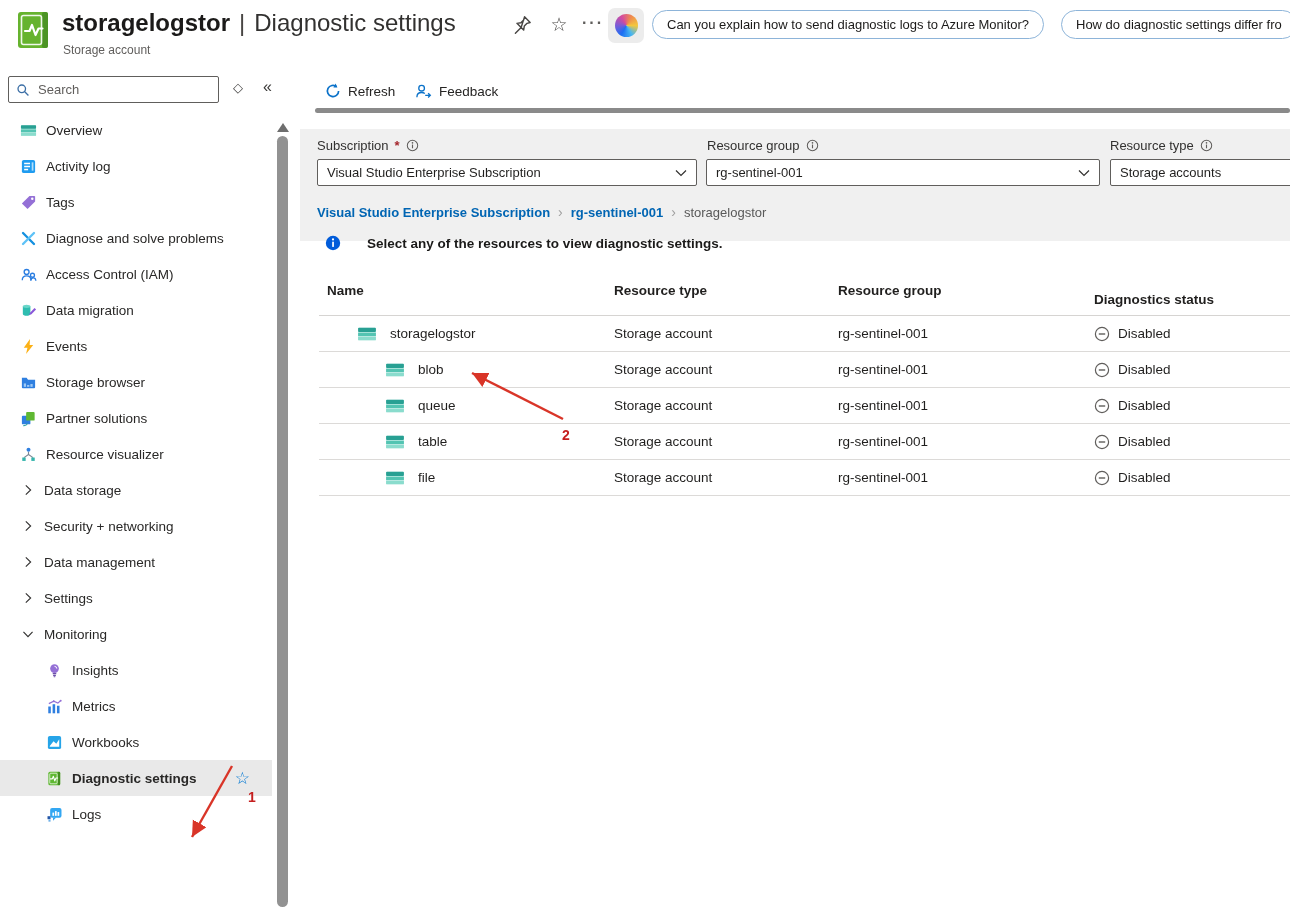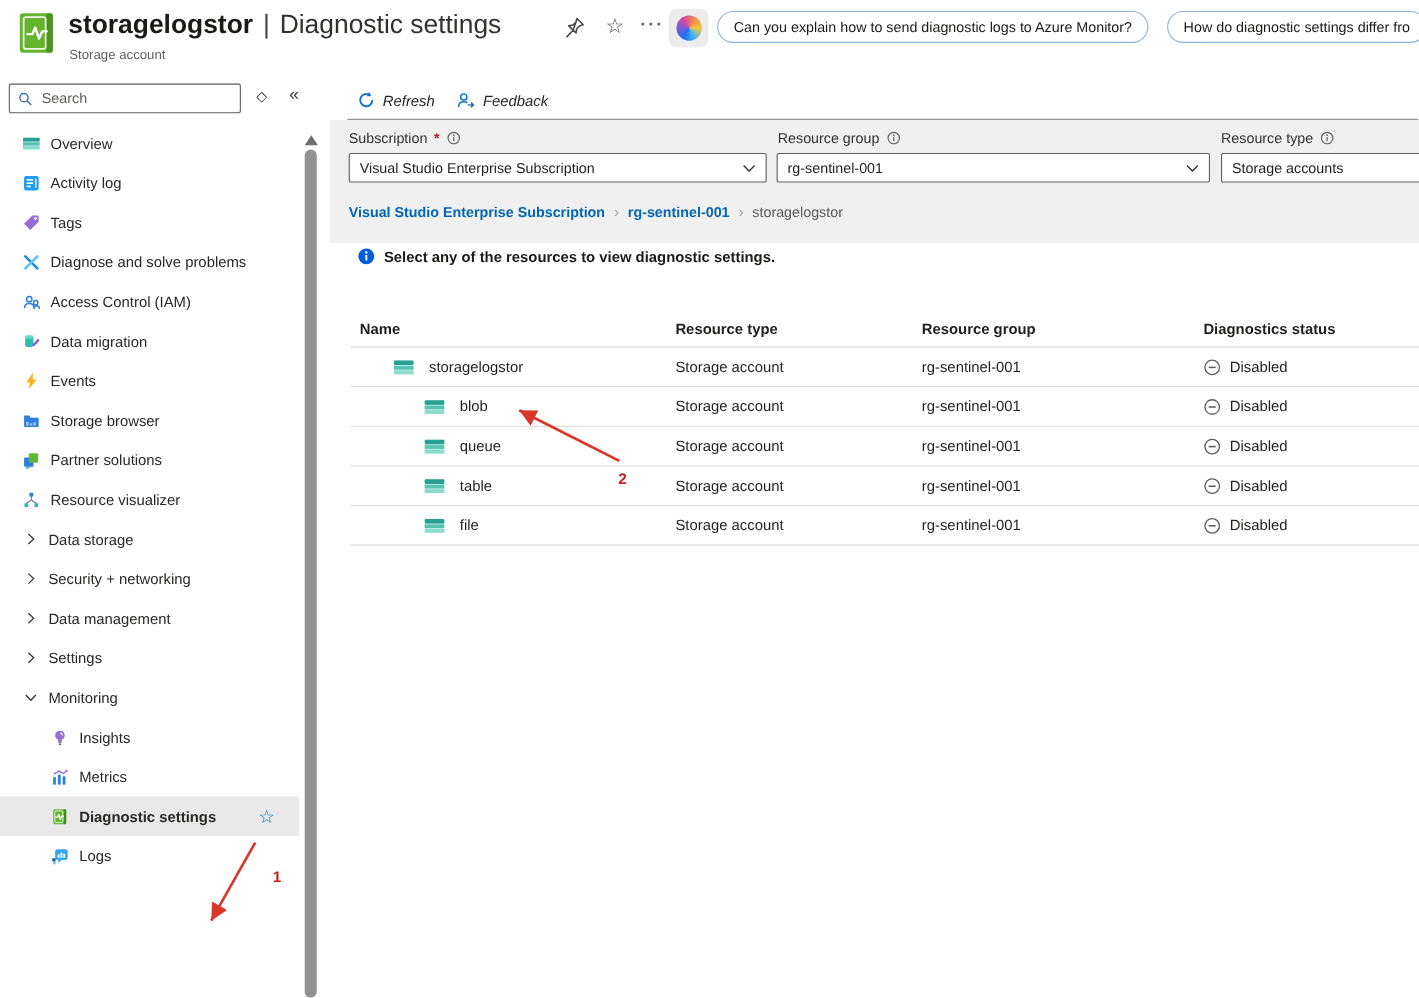--- a/index.html
+++ b/index.html
@@ -53,42 +53,42 @@
   .nav-item.selected .lbl { font-weight:700; }
   .fav-star { position:absolute; right:22px; color:#0078d4; font-size:17px; }
 
   .sb-up { position:absolute; left:277px; top:58px; width:0; height:0;
     border-left:6px solid transparent; border-right:6px solid transparent; border-bottom:9px solid #6e6e6e; cursor:pointer; }
   .sb-thumb { position:absolute; left:277px; top:71px; width:11px; bottom:0; background:#929292; border-radius:6px; cursor:pointer; }
 
   
   main { position:absolute; left:290px; top:65px; right:0; bottom:0; }
   .cmd { position:absolute; top:15px; height:22px; display:flex; align-items:center; gap:7px;
-    font-size:13.5px; color:#252423; cursor:pointer;font-style:italic; }
+    font-size:13.5px; color:#252423; cursor:pointer; }
   #cmd-refresh { left:35px; }
   #cmd-feedback { left:125px; }
   .hscroll { position:absolute; left:25px; top:43px; width:975px; height:5px; background:#8a8a8a; border-radius:3px; cursor:pointer; }
 
-  .filter-panel { position:absolute; left:10px; top:44px; width:990px; height:112px; background:#f0f0f0; overflow:hidden; }
+  .filter-panel { position:absolute; left:10px; top:64px; width:990px; height:112px; background:#f0f0f0; overflow:hidden; }
   .f-label { position:absolute; top:9px; display:flex; align-items:center; gap:6px; font-size:13px; color:#323130; }
   #fl-sub { left:17px; } #fl-rg { left:407px; } #fl-rt { left:810px; }
   .req { color:#a4262c; font-weight:700; }
   .dropdown { position:absolute; top:30px; height:27px; background:#fff; border:1px solid #605e5c; border-radius:2px;
     display:flex; align-items:center; justify-content:space-between; font-size:13px; padding:0 9px; cursor:pointer; color:#201f1e; }
   #dd-sub { left:17px; width:380px; } #dd-rg { left:406px; width:394px; } #dd-rt { left:810px; width:500px; }
   .breadcrumb { position:absolute; left:17px; top:75px; display:flex; align-items:center; gap:8px; font-size:13px; white-space:nowrap; }
   .crumb.link { color:#0065b3; font-weight:700; cursor:pointer; }
   .crumb.plain { color:#595959; }
   .bc-sep { color:#a0a0a0; font-size:14px; }
 
-  .info-row { position:absolute; left:35px; top:160px; display:flex; align-items:center; gap:8px;
+  .info-row { position:absolute; left:35px; top:170px; display:flex; align-items:center; gap:26px;
     font-size:13.5px; font-weight:700; color:#1b1a19; }
 
   .table { position:absolute; left:29px; top:218px; right:0; }
-  .thead { height:33px; display:flex; align-items:center; font-size:13.5px; font-weight:700; color:#201f1e;
+  .thead { height:33px; display:flex; font-size:13.5px; font-weight:700; color:#201f1e;
     border-bottom:1px solid #d6d4d2; }
   .col-name { width:295px; } .col-rtype { width:224px; } .col-rgroup { width:224px; } .col-status { flex:1; display:flex; align-items:center; gap:8px;padding-left:32px; }
   .thead .col-name { padding-left:8px; }
   .trow { height:36px; display:flex; align-items:center; font-size:13.5px; border-bottom:1px solid #dcdad8; cursor:pointer; }
   .trow .col-name { display:flex; align-items:center; }
   .res-ic { width:20px; height:20px; margin-left:38px; flex:none; }
   .res-ic.indent { margin-left:66px; }
   .res-ic svg { width:100%; height:100%; display:block; }
   .res-name { margin-left:13px; }
   .status-ic { width:16px; height:16px; }
@@ -304,20 +304,29 @@
             <svg viewBox="0 0 18 18">
               <rect x="2.4" y="9" width="2.7" height="7.2" fill="#2f7fe0"></rect>
               <rect x="7" y="6.6" width="2.7" height="9.6" fill="#2f7fe0"></rect>
               <rect x="11.6" y="8.2" width="2.7" height="8" fill="#2f7fe0"></rect>
               <path d="M3 6 L8.2 3.4 L12.6 5.4 L15.6 2.6" stroke="#9470d6" stroke-width="1.3" fill="none"></path>
               <circle cx="8.2" cy="3.4" r="1" fill="#9470d6"></circle>
               <circle cx="15.6" cy="2.8" r="1" fill="#9470d6"></circle>
             </svg>
           </span>
           <span class="lbl">Metrics</span>
+        </div>
+        <div class="nav-item sub">
+          <span class="ic">
+            <svg viewBox="0 0 18 18">
+              <rect x="2" y="2" width="14" height="14" rx="2" fill="#26a4e8"></rect>
+              <path d="M4 12.6 L8 7.8 L10.9 10.2 L14 5.6 V13.4 H4 z" fill="#fff"></path>
+            </svg>
+          </span>
+          <span class="lbl">Workbooks</span>
         </div>
         <div class="nav-item sub selected">
           <span class="ic">
             <svg viewBox="0 0 18 18">
               <rect x="2.5" y="1.8" width="12.5" height="14.4" rx="1.6" fill="#5fb832"></rect>
               <rect x="12.6" y="1.8" width="2.4" height="14.4" rx="1" fill="#428c1f"></rect>
               <rect x="4" y="3.4" width="7.8" height="11.2" rx="1" fill="none" stroke="#fff" stroke-width="0.9" opacity="0.85"></rect>
               <path d="M4.8 9.4 h1.9 l1.1-2.7 1.5 4.8 1.3-3 h1.7" fill="none" stroke="#fff" stroke-width="1.2" stroke-linejoin="round" stroke-linecap="round"></path>
             </svg>
           </span>

